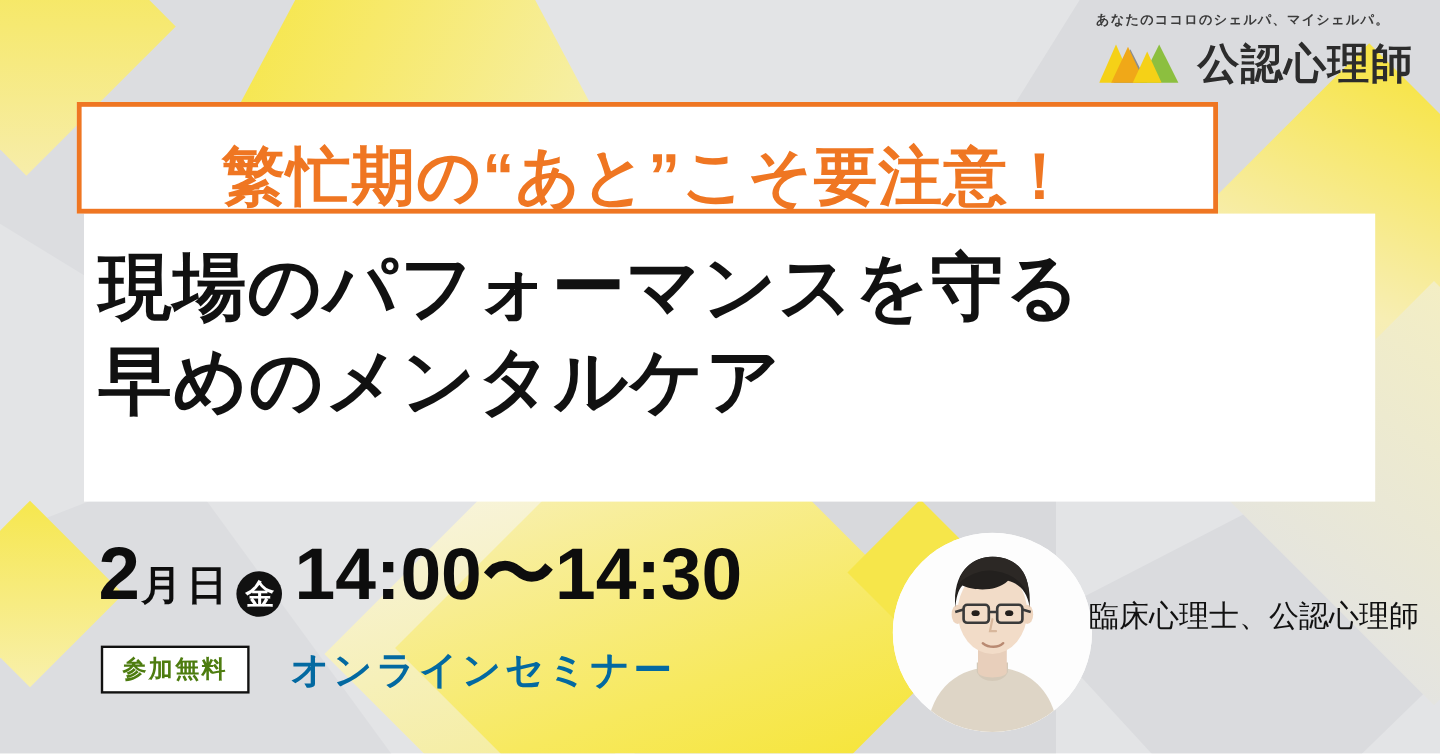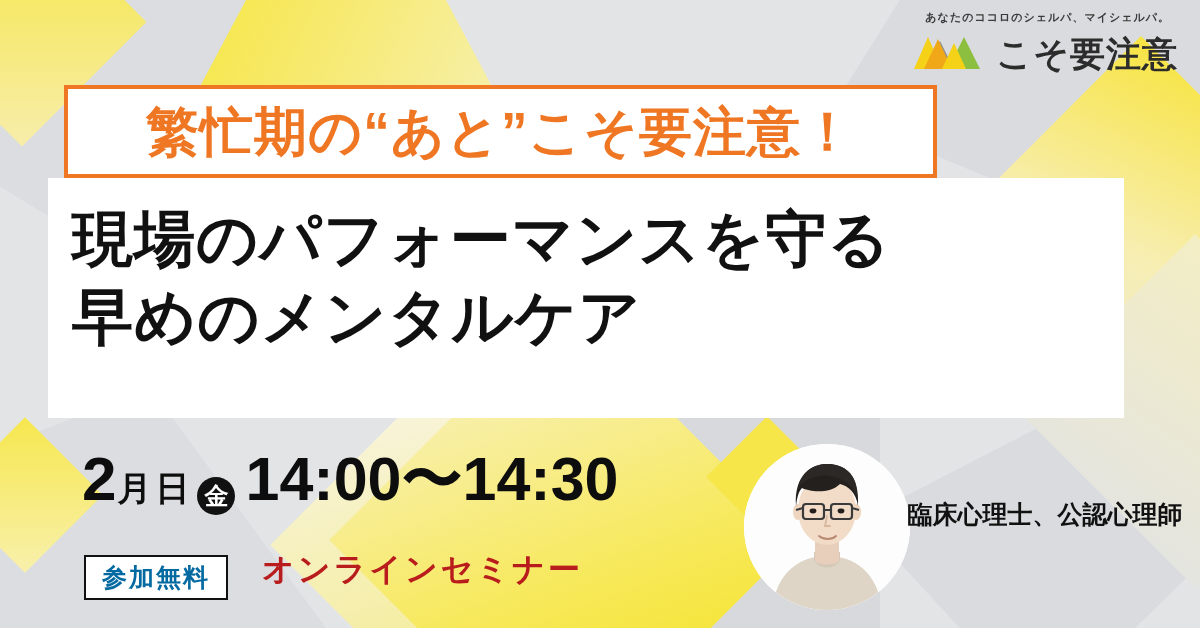--- a/index.html
+++ b/index.html
@@ -124,50 +124,50 @@
     width: 86px; height: 86px;
     background: #f6e64a;
     transform: rotate(45deg);
   }
 
   
   .headline-box {
     position: absolute;
     left: 64px;
     top: 85px;
-    width: 873px;
+    width: 951px;
     height: 93px;
     box-sizing: border-box;
     background: #ffffff;
     border: 4px solid #ef7622;
     display: flex;
-    align-items: center;
+    align-items: flex-end;
     justify-content: center;
     z-index: 5;
   }
   .headline-text {
     color: #ef7622;
     font-size: 53px;
     font-weight: bold;
     letter-spacing: 1px;
     line-height: 1;
     white-space: nowrap;
   }
 
   
   .title-card {
     position: absolute;
-    left: 48px;
+    left: 70px;
     top: 178px;
     width: 1076px;
     height: 240px;
     background: #ffffff;
     z-index: 4;
     box-sizing: border-box;
-    padding: 22px 0 0 24px;
+    padding: 22px 0 0 12px;
   }
   .title-line {
     color: #111111;
     font-size: 61px;
     font-weight: bold;
     line-height: 1.28;
     letter-spacing: 1px;
     white-space: nowrap;
   }
 
@@ -222,31 +222,30 @@
     left: 84px;
     top: 538px;
     display: flex;
     align-items: center;
     z-index: 6;
   }
   .free-badge {
     box-sizing: border-box;
     border: 2px solid #111111;
     background: #ffffff;
-    color: #0369a1;
-    font-size: 25px;
+    color: #4d7c0f;
+    font-size: 20px;
     font-weight: bold;
     padding: 8px 16px;
     letter-spacing: 2px;
     line-height: 1;
-    margin-top: 17px;
   }
   .format-text {
     margin-left: 34px;
-    color: #b91c1c;
+    color: #0369a1;
     font-size: 32px;
     font-weight: bold;
     letter-spacing: 3px;
     line-height: 1;
   }
 
   
   .speaker-photo {
     position: absolute;
     left: 744px;
@@ -264,21 +263,21 @@
     position: absolute;
     left: 900px;
     top: 498px;
     width: 290px;
     text-align: center;
     z-index: 6;
     color: #111111;
   }
   .speaker-title {
     font-size: 25px;
-    font-weight: bold;
+    font-weight: normal;
     line-height: 1.35;
     white-space: nowrap;
   }
   .speaker-name {
     font-size: 25px;
     font-weight: bold;
     line-height: 1.35;
     letter-spacing: 1px;
   }
 
@@ -289,21 +288,21 @@
     top: 12px;
     z-index: 7;
     text-align: right;
   }
   .brand-tagline {
     font-size: 11px;
     color: #3b3b3b;
     letter-spacing: 1px;
     line-height: 1;
     margin-bottom: 8px;
-    margin-right: 8px;
+    margin-right: 20px;
     font-weight: bold;
   }
   .brand-lockup {
     display: flex;
     align-items: center;
     justify-content: flex-end;
   }
   .brand-mark { margin-right: 10px; display: block; }
   .brand-name {
     font-size: 35px;
@@ -339,21 +338,21 @@
   <div class="brand">
     <div class="brand-tagline">あなたのココロのシェルパ、マイシェルパ。</div>
     <div class="brand-lockup">
       <svg class="brand-mark" width="72" height="44" viewBox="0 0 72 44">
         <polygon points="14,6 28,38 0,38" fill="#f5d117"></polygon>
         <polygon points="26,10 40,38 12,38" fill="#8b8d8f"></polygon>
         <polygon points="24,8 38,38 10,38" fill="#f0a818"></polygon>
         <polygon points="50,6 66,38 34,38" fill="#8cbf3f"></polygon>
         <polygon points="40,12 52,38 28,38" fill="#f5d117"></polygon>
       </svg>
-      <div class="brand-name">こそ要注意</div>
+      <div class="brand-name">公認心理師</div>
     </div>
   </div>
 
   <div class="headline-box">
     <div class="headline-text">繁忙期の“あと”こそ要注意！</div>
   </div>
 
   <div class="title-card">
     <div class="title-line">現場のパフォーマンスを守る</div>
     <div class="title-line">早めのメンタルケア</div>

